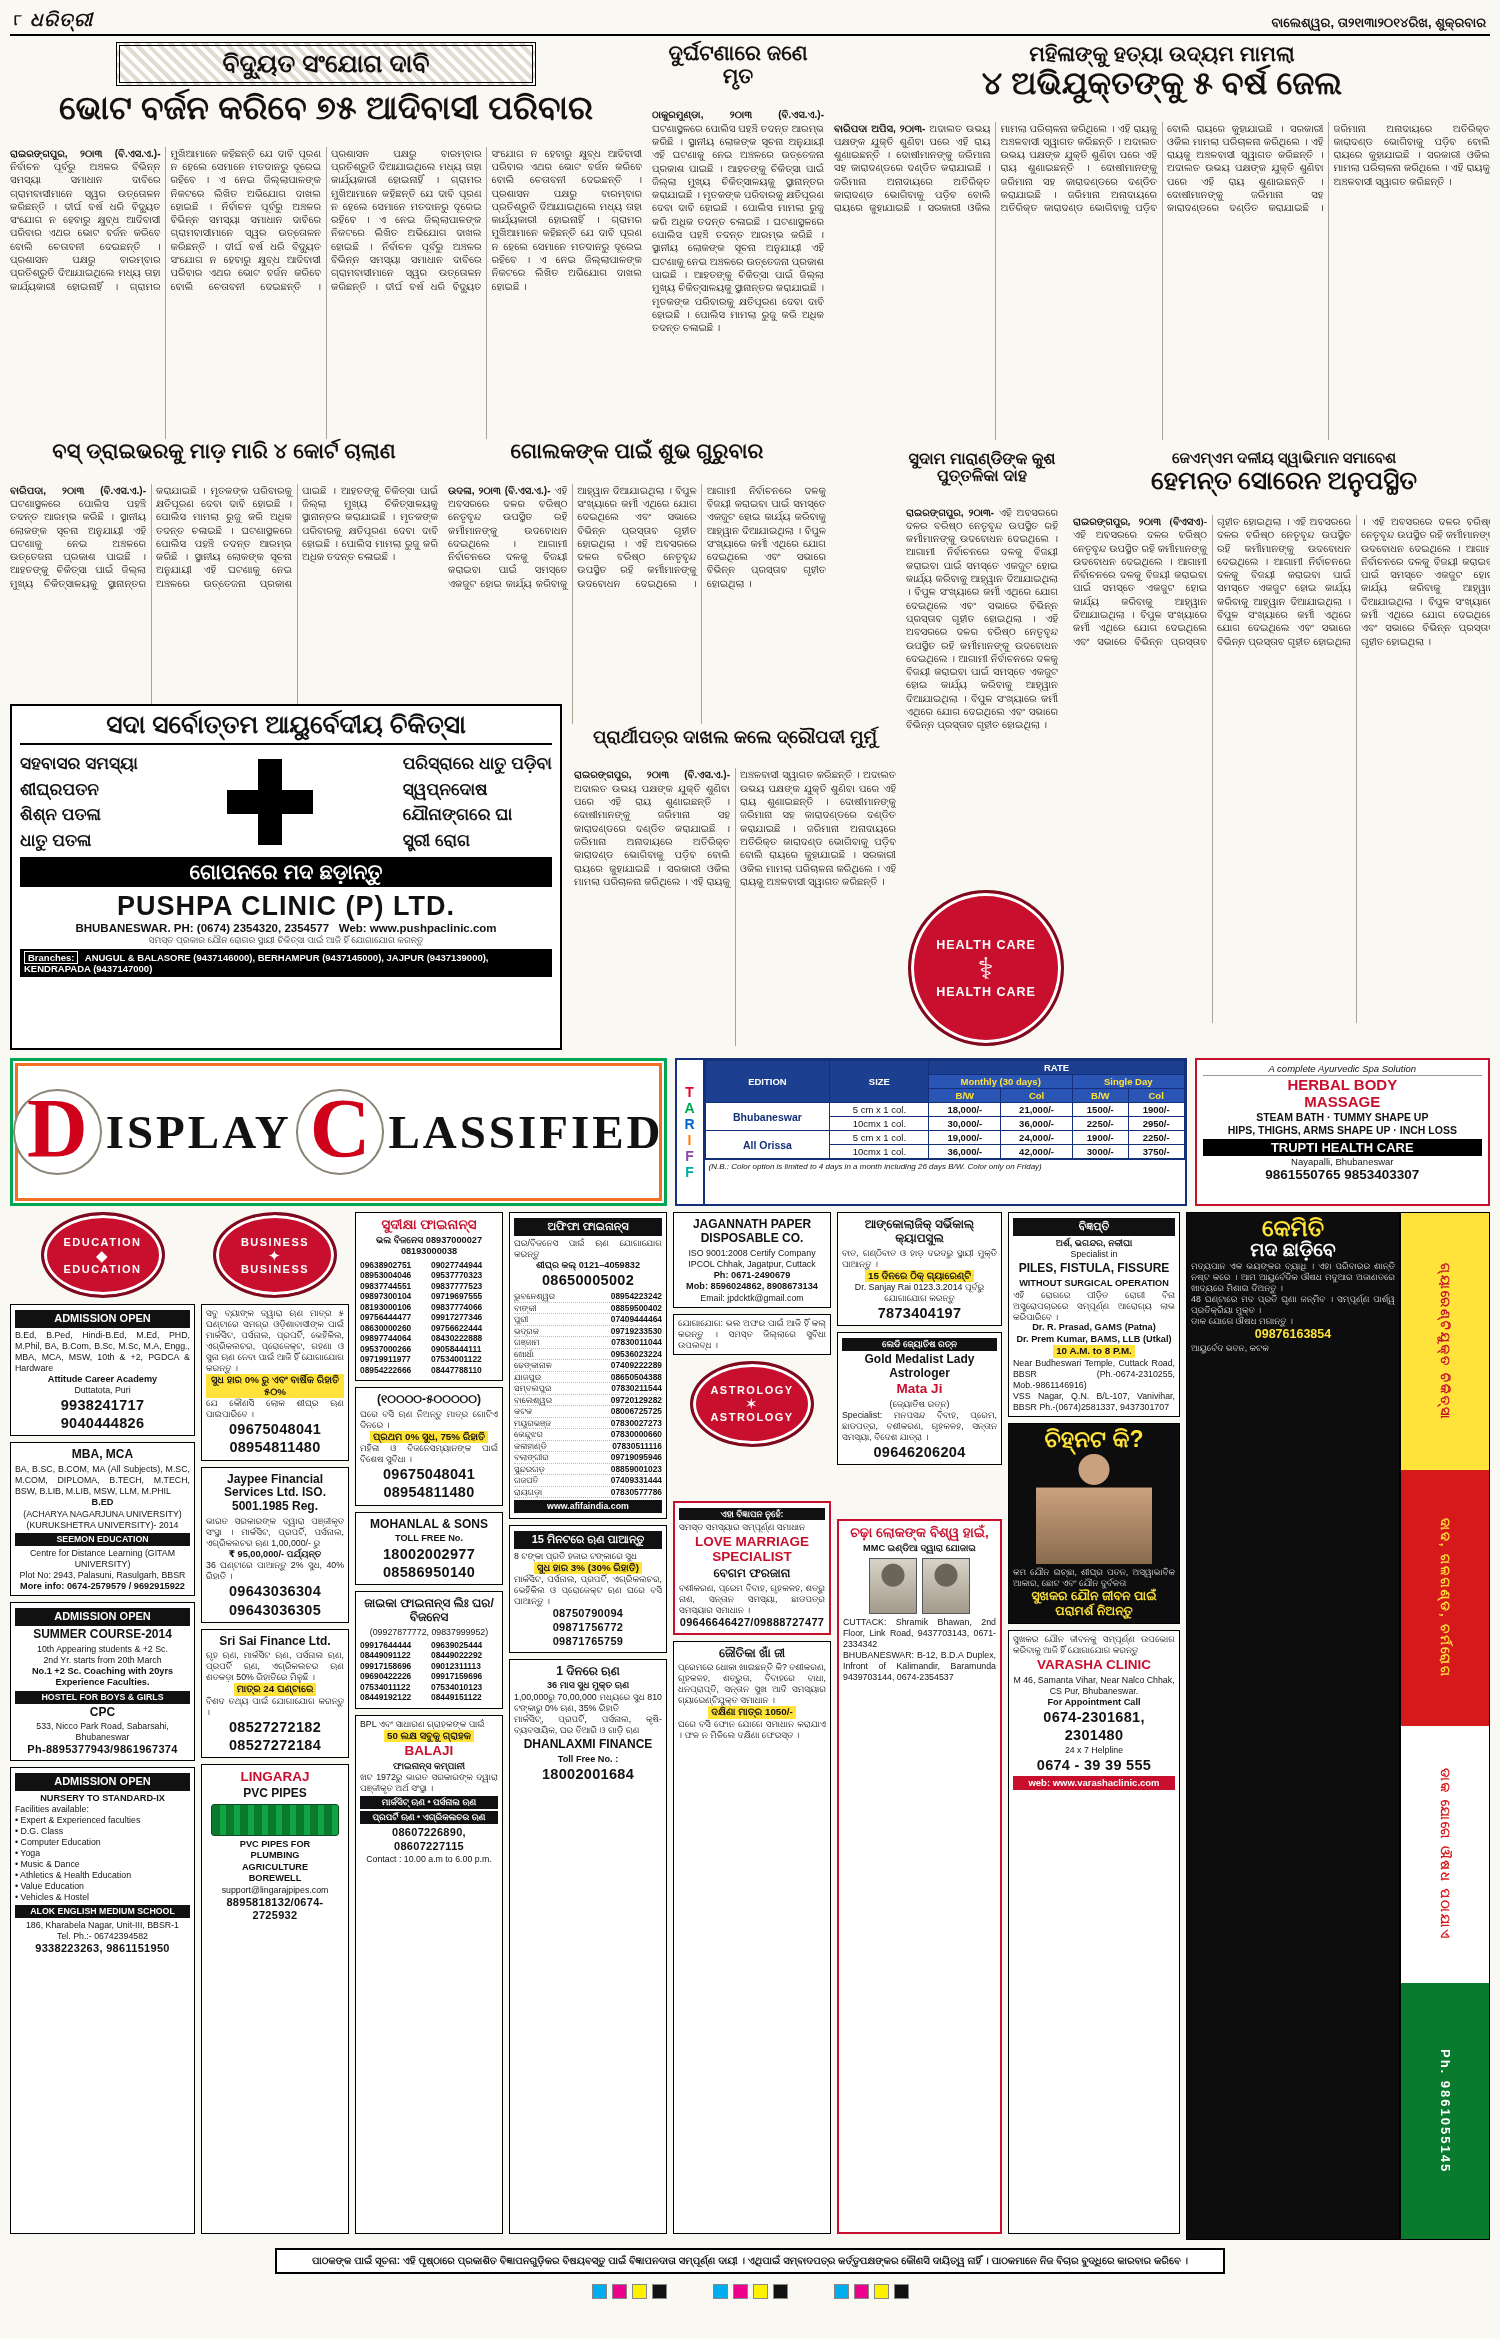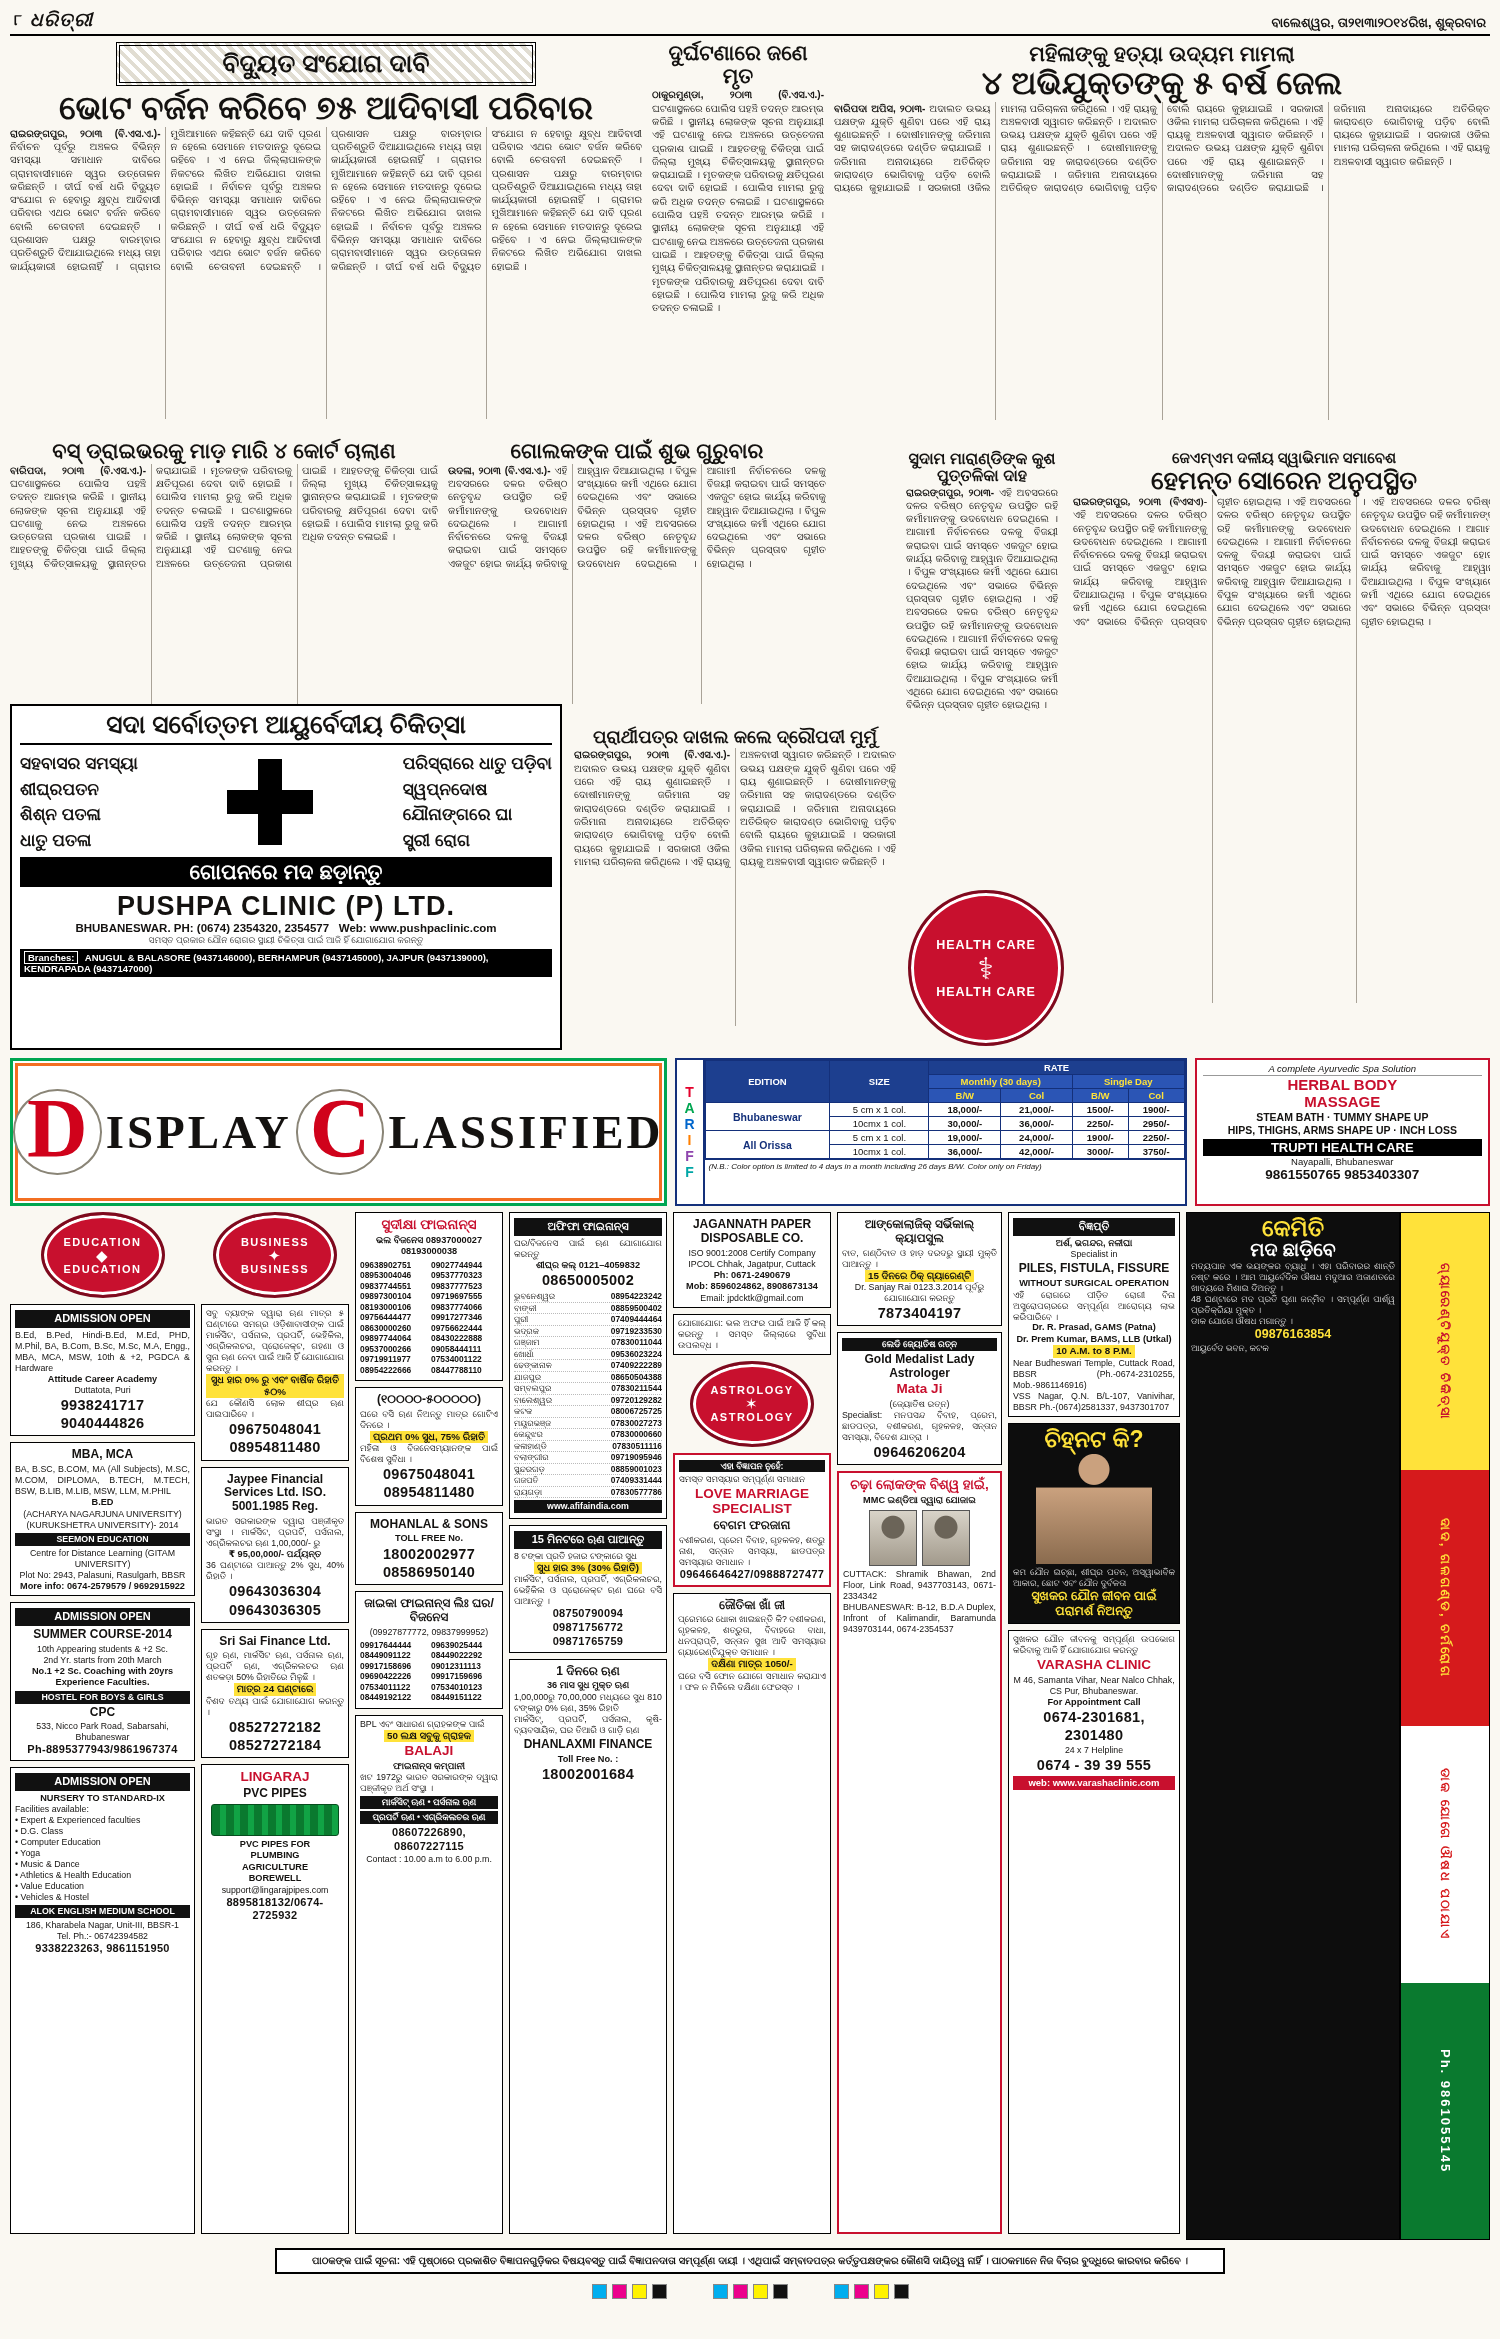--- a/index.html
+++ b/index.html
@@ -12,21 +12,21 @@
   .mh-pageno{font-size:15px;}
   .mh-paper{font-style:italic;font-size:19px;letter-spacing:1px;}
   .mh-date{font-size:13px;font-weight:bold;}
 
   
   .newszone{position:relative;height:1016px;overflow:hidden;}
   .story{position:absolute;box-sizing:border-box;}
   .kickerbox{border:4px double #000;background:repeating-linear-gradient(45deg,#fff 0 4px,#e1ddd2 4px 8px);font-size:25px;font-weight:bold;text-align:center;padding:3px 6px;margin:0 auto 4px;}
   .kicker{font-weight:bold;text-align:center;}
   .headline{font-weight:bold;text-align:center;line-height:1.08;}
-  .story-body{font-size:10px;line-height:1.33;text-align:justify;column-gap:10px;column-rule:1px solid #a9a398;margin-top:1px;overflow:hidden;}
+  .story-body{font-size:10px;line-height:1.33;text-align:justify;column-gap:10px;column-rule:1px solid #a9a398;margin-top:21px;overflow:hidden;}
   .story-body .dl{font-weight:bold;}
   .cols1{column-count:1}.cols2{column-count:2}.cols3{column-count:3}.cols4{column-count:4}
 
   
   .pushpa{position:absolute;border:2.5px solid #000;background:#fff;box-sizing:border-box;padding:4px 8px;text-align:center;}
   .pushpa-head{font-size:25px;font-weight:bold;border-bottom:2px solid #000;padding-bottom:3px;}
   .pushpa-mid{display:flex;align-items:center;justify-content:space-between;margin:6px 0 2px;}
   .pushpa-list{font-size:17px;font-weight:bold;text-align:left;line-height:1.5;white-space:nowrap;}
   .cross{position:relative;width:86px;height:86px;flex:0 0 86px;}
   .cross::before,.cross::after{content:"";position:absolute;background:#000;}
@@ -69,21 +69,21 @@
   .trupti .phn{font-size:13.5px;font-weight:bold;}
 
   
   .cgrid{display:grid;grid-template-columns:185px 148px 148px 158px 158px 165px 172px 1fr;gap:6px;margin-top:6px;height:1028px;overflow:hidden;}
   .ccol{display:flex;flex-direction:column;overflow:hidden;}
   .ccol-split{flex-direction:row;}
   .ccol-split .ad{margin-bottom:0;}
   .ad{background:#fff;border:1.5px solid #000;padding:3px 4px;margin-bottom:6px;overflow:hidden;font-size:9px;line-height:1.25;text-align:center;flex:0 0 auto;}
   .ad.dark{background:#0d0d0d;color:#fff;}
   .ad.dark .bk-l{color:#ddd;}
-  .ad.redborder{border:2.5px solid #c8102e;}
+  .ad.redborder{border:2.5px solid #c8102e;margin-top:48px;}
   .ad.grow{flex:1 1 auto;}
   .bk-t1{font-weight:bold;font-size:12px;margin:2px 0;line-height:1.15;}
   .bk-t2{background:#111;color:#fff;font-weight:bold;font-size:11px;padding:2px 3px;margin:2px 0;}
   .bk-rt{color:#c8102e;font-weight:bold;font-size:13.5px;line-height:1.1;margin:2px 0;}
   .bk-bar{background:#111;color:#fff;font-size:8.8px;font-weight:bold;padding:1px 2px;margin:2px 0;}
   .bk-rbar{background:#c8102e;color:#fff;font-size:9.5px;font-weight:bold;padding:1px 2px;margin:2px 0;}
   .bk-l{font-size:8.8px;text-align:justify;}
   .bk-c{font-size:8.8px;text-align:center;}
   .bk-lb{font-size:9.2px;font-weight:bold;}
   .bk-b{font-weight:bold;font-size:11px;letter-spacing:.3px;}

